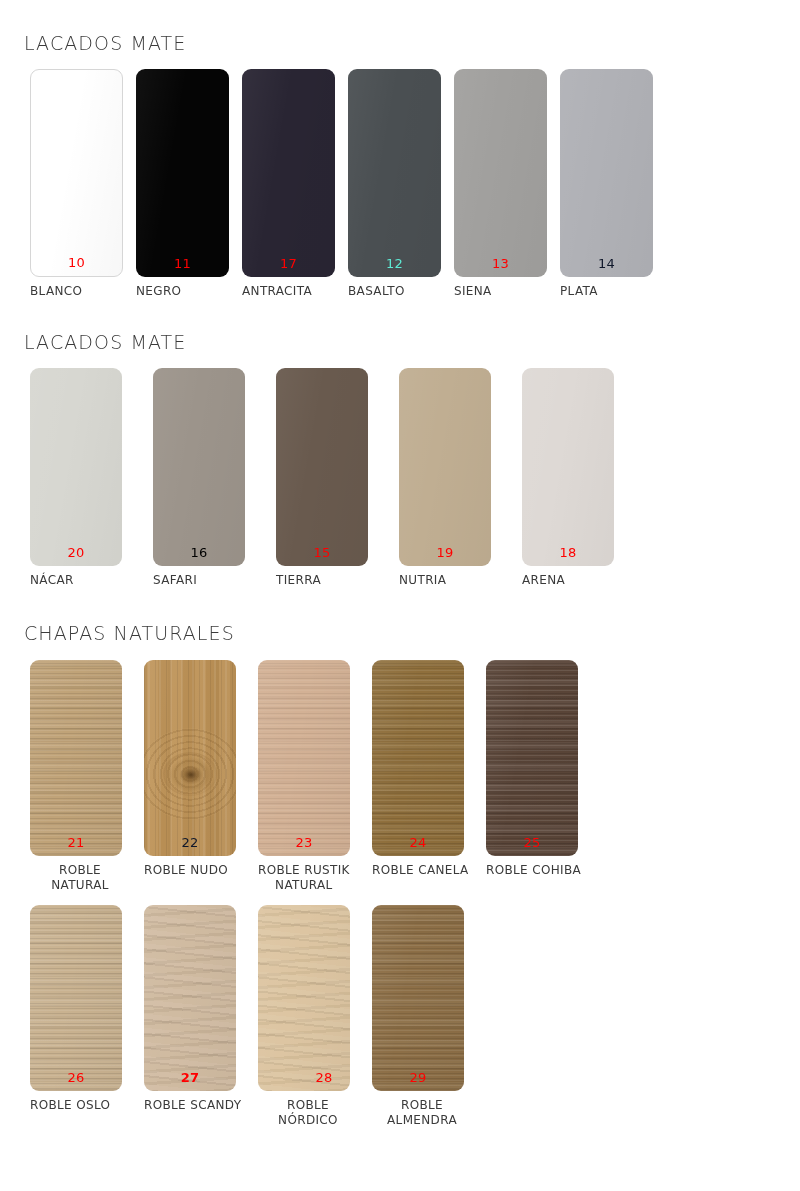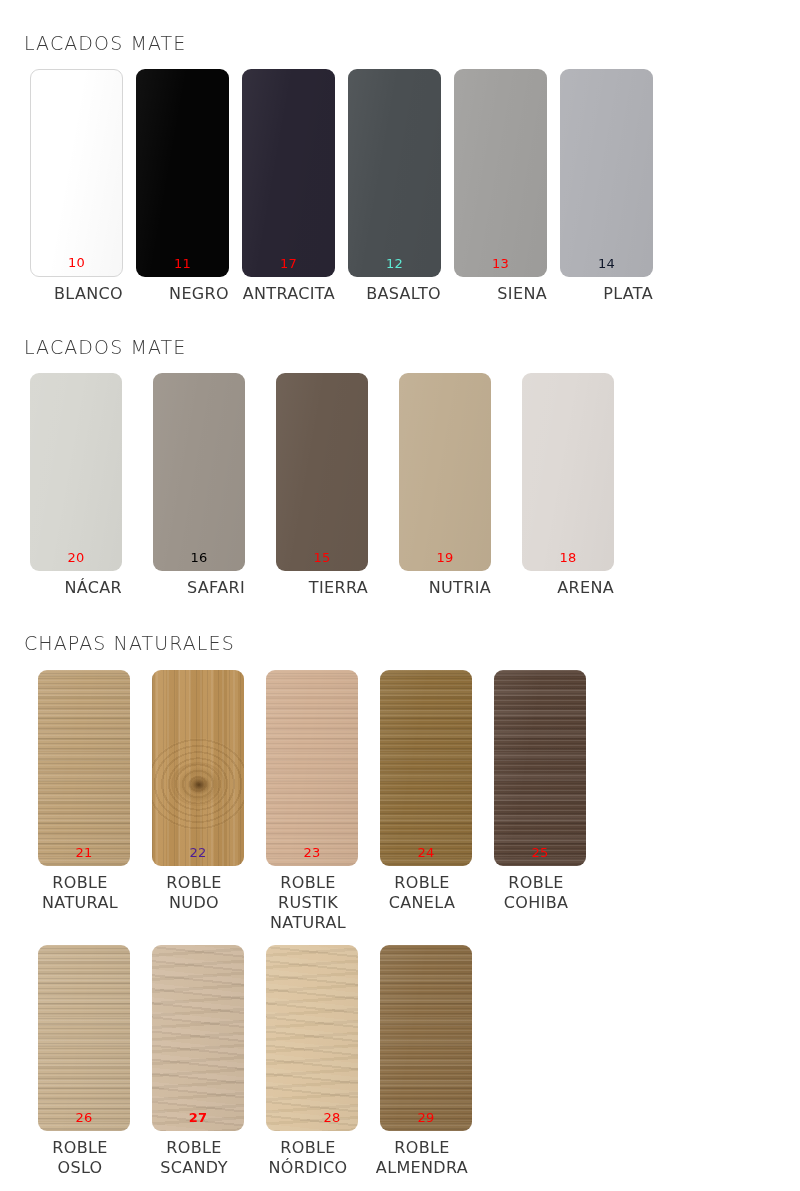--- a/index.html
+++ b/index.html
@@ -46,21 +46,21 @@
   }
 
   .row-lacados-1 { margin-top: 15px; gap: 7px; }
   .row-lacados-2 { margin-top: 15px; gap: 25px; }
   .row-wood-1    { margin-top: 16px; gap: 8px; }
   .row-wood-2    { margin-top: 12px; gap: 8px; }
 
   .swatch-cell {
     display: flex;
     flex-direction: column;
-    align-items: flex-end;
+    align-items: flex-start;
     padding-left: 6px;
   }
 
   .swatch {
     position: relative;
     border-radius: 9px;
     overflow: hidden;
     box-sizing: border-box;
   }
 
@@ -73,21 +73,21 @@
     color: #ff0000;
     font-size: 13px;
     font-weight: 400;
     font-family: "DejaVu Sans", sans-serif;
     letter-spacing: 0.3px;
     line-height: 1;
   }
 
   .swatch-label {
     margin-top: 7px;
-    font-size: 16px;
+    font-size: 12px;
     letter-spacing: 0.35px;
     color: #3a3a3a;
     text-align: center;
     font-family: "DejaVu Sans", sans-serif;
     line-height: 1.25;
     white-space: pre-line;
   }
 
   
   .row-lacados-1 .swatch {
@@ -354,21 +354,21 @@
             <div class="swatch-code" style="color: rgb(255, 0, 0);">21</div>
           </div>
           <div class="swatch-label">ROBLE NATURAL</div>
         </div>
         <div class="swatch-cell">
           <div class="swatch" style="background: rgb(189, 146, 87);">
             <div class="grain vert"></div>
             <div class="knot-halo"></div>
             <div class="knot"></div>
             <div class="sheen"></div>
-            <div class="swatch-code" style="color: #4c1d95;">22</div>
+            <div class="swatch-code" style="color: #0f172a;">22</div>
           </div>
           <div class="swatch-label">ROBLE NUDO</div>
         </div>
         <div class="swatch-cell">
           <div class="swatch" style="background: rgb(211, 177, 149);">
             <div class="grain horiz soft"></div>
             <div class="sheen"></div>
             <div class="swatch-code" style="color: rgb(255, 0, 0);">23</div>
           </div>
           <div class="swatch-label">ROBLE RUSTIK

